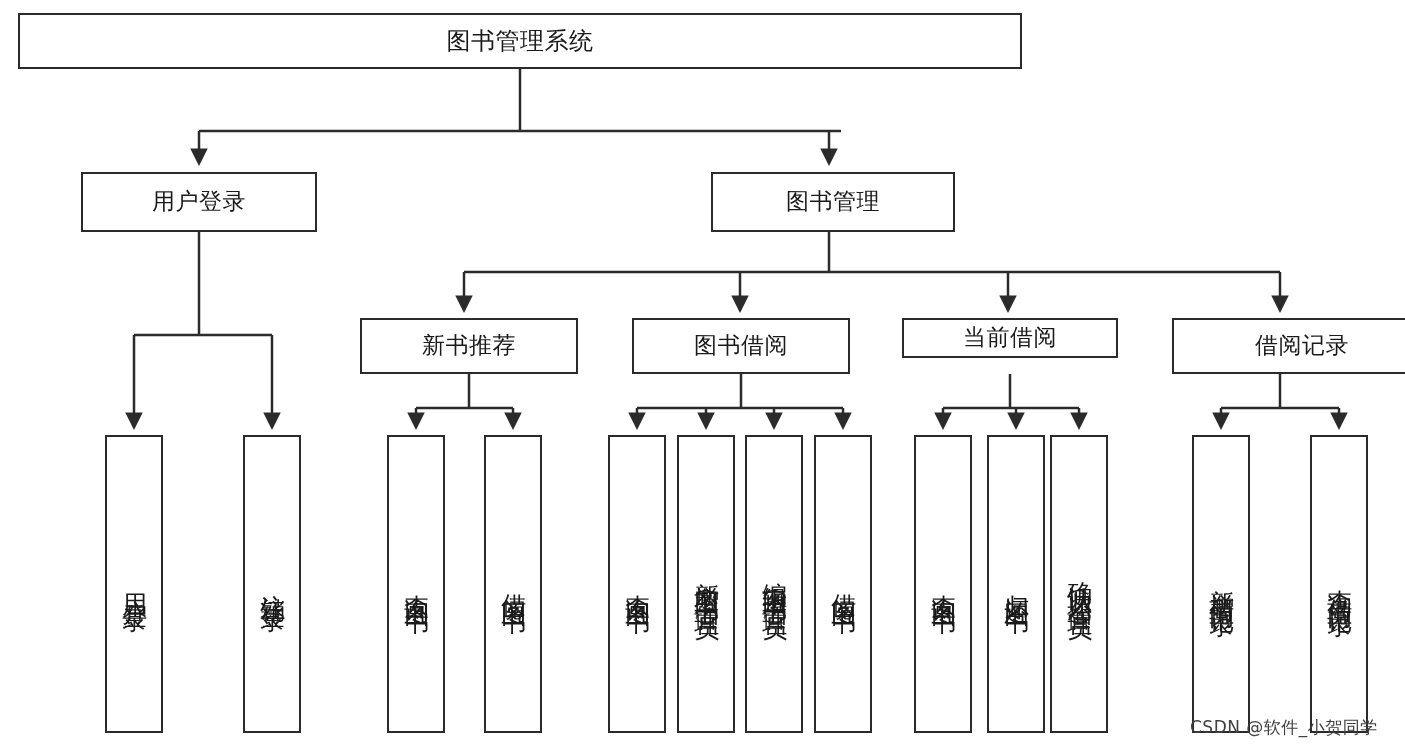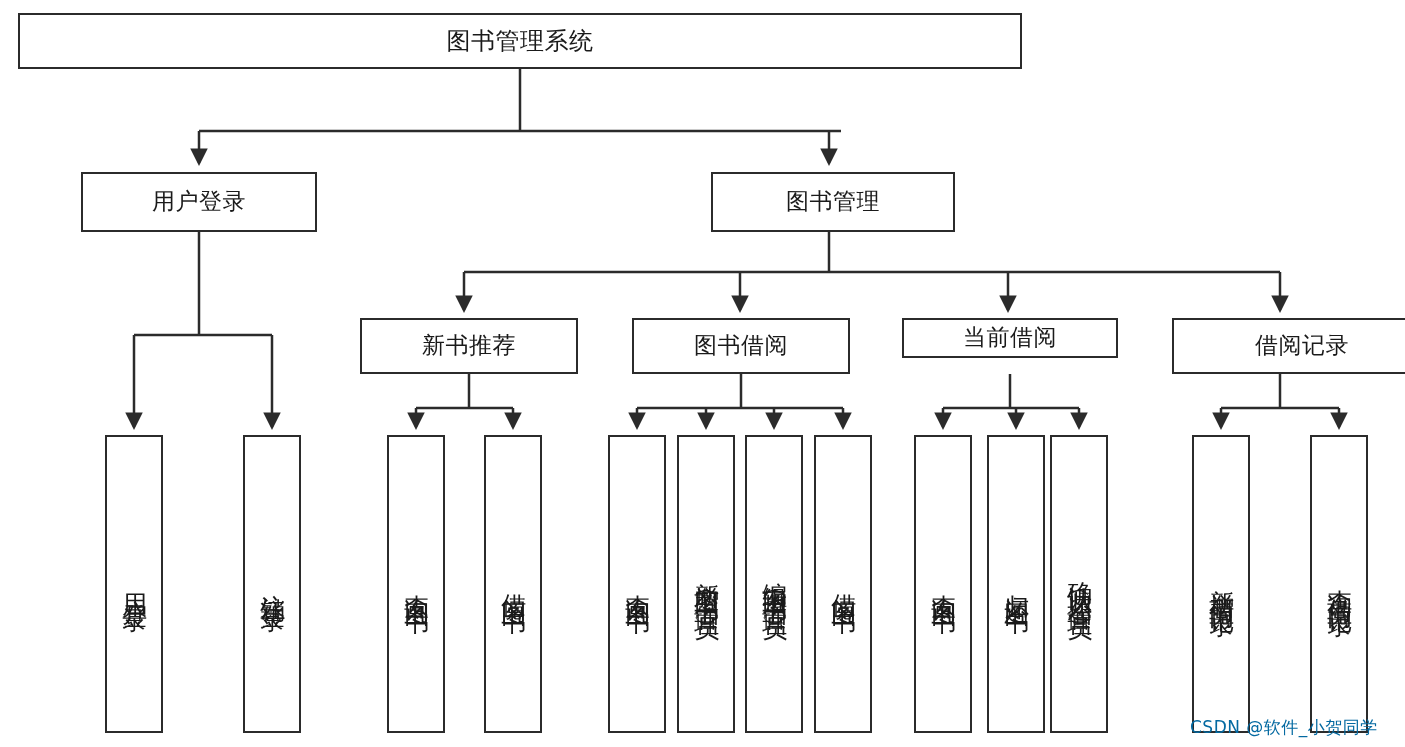--- a/index.html
+++ b/index.html
@@ -50,21 +50,21 @@
     letter-spacing: 5px;
     line-height: 1.05;
     align-items: center;
     justify-content: center;
     text-align: center;
     padding: 6px 0;
   }
   .watermark {
     position: absolute;
     font-size: 17px;
-    color: #0369a1;
+    color: #404040;
     letter-spacing: 0.5px;
     white-space: nowrap;
     font-family: "DejaVu Sans", "Liberation Sans", sans-serif;
   }
 </style>
 </head>
 <body>
 
 <div id="canvas">
 

